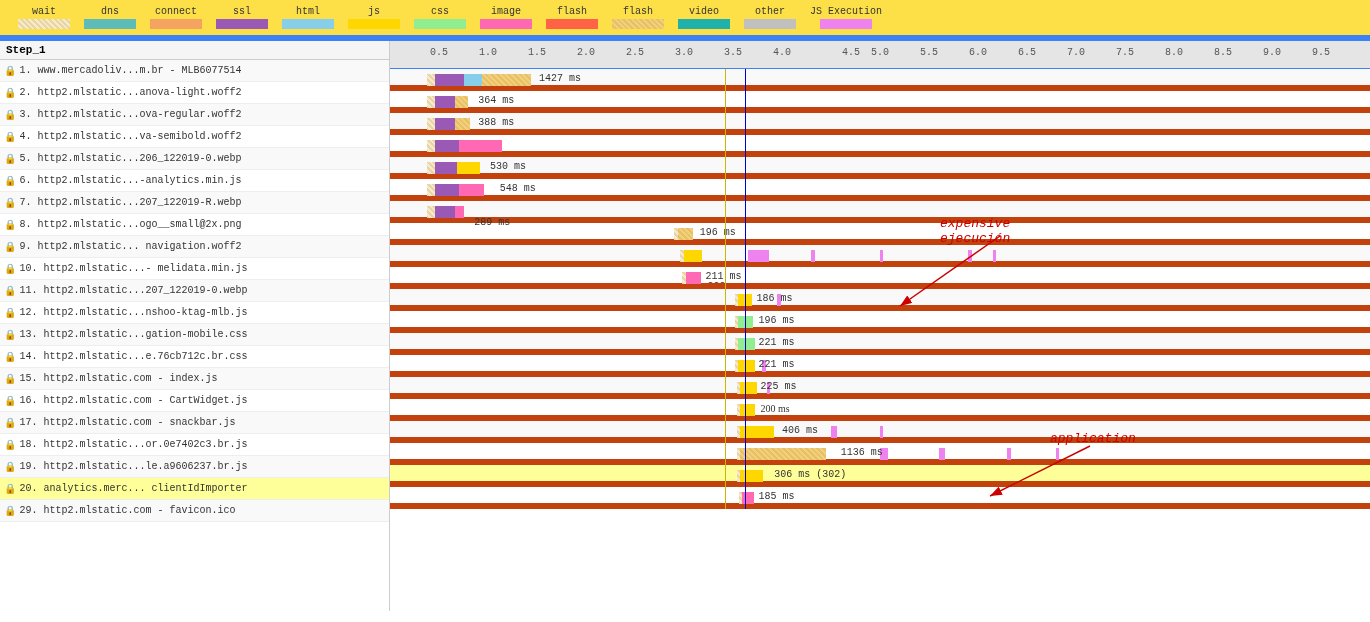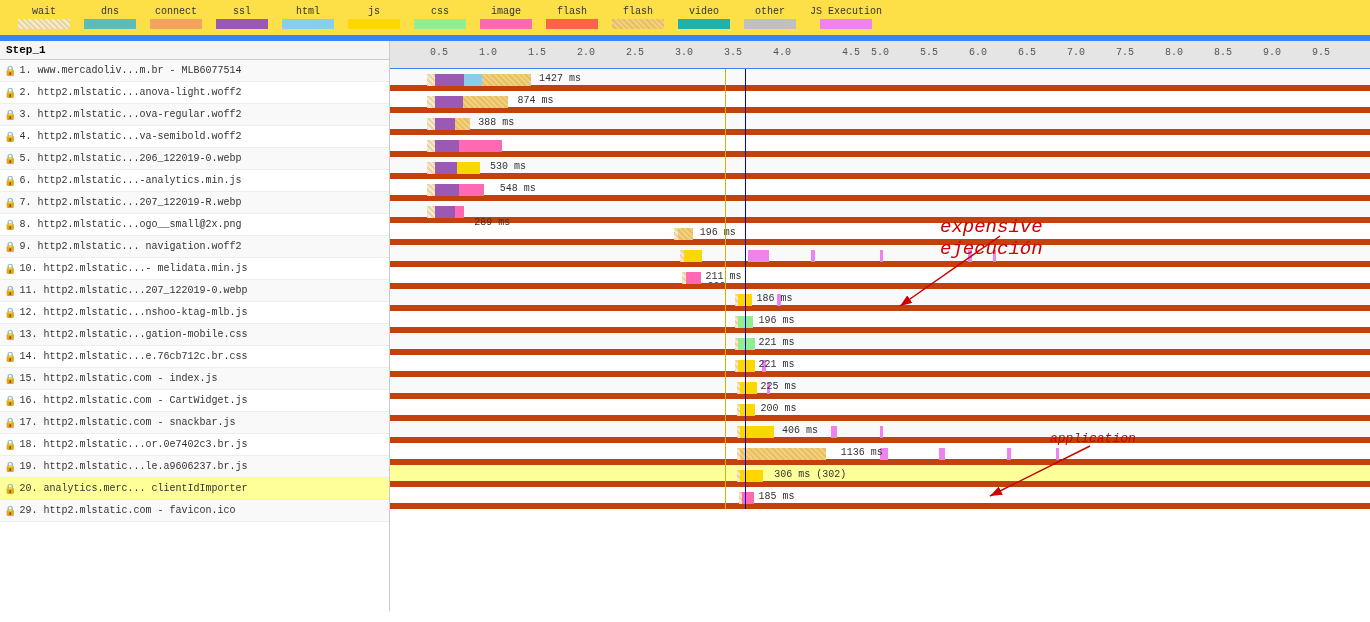--- a/index.html
+++ b/index.html
@@ -389,23 +389,23 @@
 
       <div class="waterfall-row" style="height: 22px; position: relative;">
             <div class="bar bar-wait" style="left: 37.24px; width: 7.84px;"></div>
             <div class="bar bar-ssl" style="left: 45.08px; width: 29.4px;"></div>
             <div class="bar bar-html" style="left: 74.48px; width: 17.64px;"></div>
             <div class="bar bar-font" style="left: 92.12px; width: 49px;"></div>
             <span class="bar-label" style="left: 149px;">1427 ms</span>
           </div>
           <div class="waterfall-row" style="height: 22px; position: relative;">
             <div class="bar bar-wait" style="left: 37.24px; width: 7.84px;"></div>
-            <div class="bar bar-ssl" style="left: 45.08px; width: 27.44px;"></div>
-            <div class="bar bar-font" style="left: 72.52px; width: 45.08px;"></div>
-            <span class="bar-label" style="left: 127.44px;">874 ms</span>
+            <div class="bar bar-ssl" style="left: 45.08px; width: 19.6px;"></div>
+            <div class="bar bar-font" style="left: 64.68px; width: 13.72px;"></div>
+            <span class="bar-label" style="left: 88.24px;">364 ms</span>
           </div>
           <div class="waterfall-row" style="height: 22px; position: relative;">
             <div class="bar bar-wait" style="left: 37.24px; width: 7.84px;"></div>
             <div class="bar bar-ssl" style="left: 45.08px; width: 19.6px;"></div>
             <div class="bar bar-font" style="left: 64.68px; width: 15.68px;"></div>
             <span class="bar-label" style="left: 88.24px;">388 ms</span>
           </div>
           <div class="waterfall-row" style="height: 22px; position: relative;">
             <div class="bar bar-wait" style="left: 37.24px; width: 7.84px;"></div>
             <div class="bar bar-ssl" style="left: 45.08px; width: 23.52px;"></div>
@@ -471,21 +471,21 @@
             <div class="bar bar-js" style="left: 347.9px; width: 16.66px;"></div>
             <div class="bar bar-js-exec" style="left: 372.4px; width: 3.92px; top: 5px; height: 12px;"></div>
             <span class="bar-label" style="left: 368.52px;">221 ms</span>
           </div>
           <div class="waterfall-row" style="height: 22px; position: relative;">
             <div class="bar bar-wait" style="left: 346.92px; width: 2.94px;"></div>
             <div class="bar bar-js" style="left: 349.86px; width: 16.66px;"></div>
             <div class="bar bar-js-exec" style="left: 377.3px; width: 3px; top: 5px; height: 12px;"></div>
             <span class="bar-label" style="left: 370.48px;">225 ms</span>
           </div>
-          <div class="waterfall-row" style="height: 22px; position: relative;">
+          <div class="waterfall-row" style="height: 22px; position: relative; font-family: Liberation Serif, serif;">
             <div class="bar bar-wait" style="left: 346.92px; width: 2.94px;"></div>
             <div class="bar bar-js" style="left: 349.86px; width: 14.7px;"></div>
             <span class="bar-label" style="left: 370.48px;">200 ms</span>
           </div>
           <div class="waterfall-row" style="height: 22px; position: relative;">
             <div class="bar bar-wait" style="left: 346.92px; width: 2.94px;"></div>
             <div class="bar bar-js" style="left: 349.86px; width: 34.3px;"></div>
             <div class="bar bar-js-exec" style="left: 441px; width: 5.88px; top: 5px; height: 12px;"></div>
             <div class="bar bar-js-exec" style="left: 490px; width: 3px; top: 5px; height: 12px;"></div>
             <span class="bar-label" style="left: 392.04px;">406 ms</span>
@@ -507,21 +507,21 @@
           <div class="waterfall-row" style="height: 22px; position: relative;">
             <div class="bar bar-wait" style="left: 348.88px; width: 2.94px;"></div>
             <div class="bar bar-image" style="left: 351.82px; width: 11.76px;"></div>
             <span class="bar-label" style="left: 368.52px;">185 ms</span>
           </div>
           <div class="vline" style="left: 335.16px; background: rgb(200, 184, 0); height: 462px;"></div>
           <div class="vline" style="left: 354.76px; background: rgb(0, 0, 204); height: 462px;"></div>
         </div>
 
       <div class="annotation" style="position:absolute; top:185px; left:490px; pointer-events:none;">
-        <span class="annotation-text" style="position:absolute; left:60px; top:-10px; color:#cc0000; font-size:19px; font-style:italic;">expensive ejecución</span>
+        <span class="annotation-text" style="position:absolute; left:60px; top:-10px; color:#cc0000; font-size:13px; font-style:italic;">expensive ejecución</span>
 
         <svg style="position:absolute; left:0; top:10px; overflow:visible;" width="120" height="80">
           <defs>
             <marker id="arrowhead1" markerWidth="8" markerHeight="6" refX="8" refY="3" orient="auto">
               <polygon points="0 0, 8 3, 0 6" fill="#cc0000"></polygon>
             </marker>
           </defs>
           <line x1="120" y1="0" x2="20" y2="70" stroke="#cc0000" stroke-width="1.5" marker-end="url(#arrowhead1)"></line>
         </svg>
       </div>

